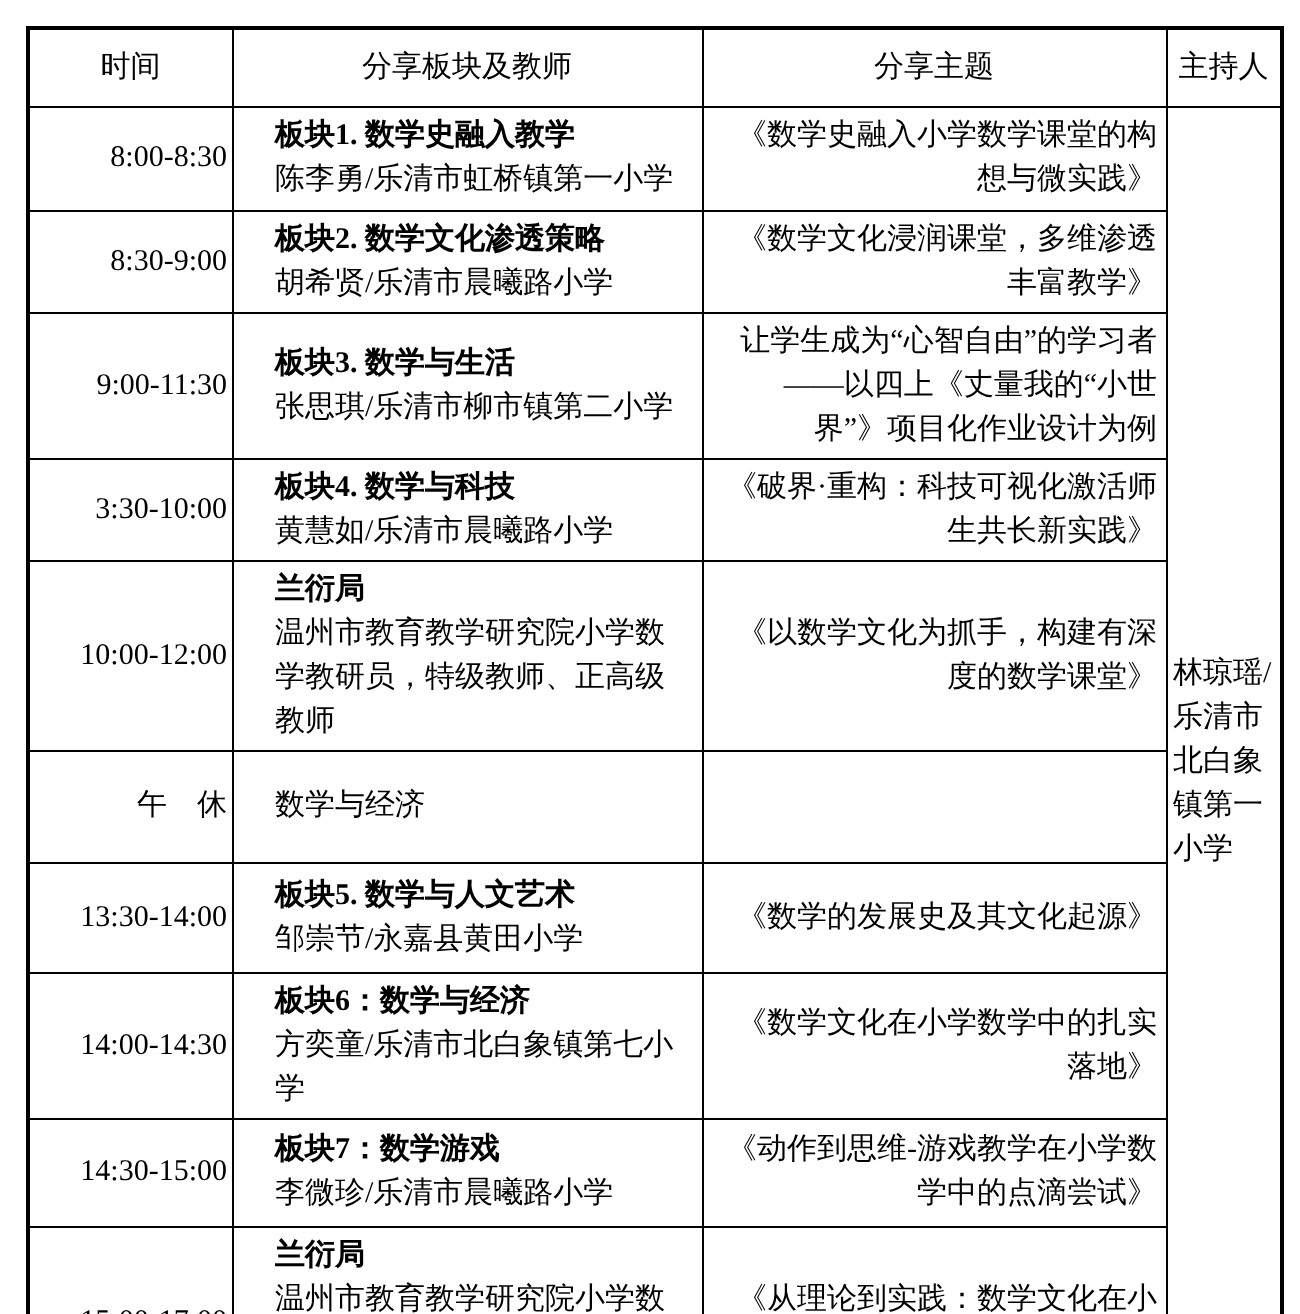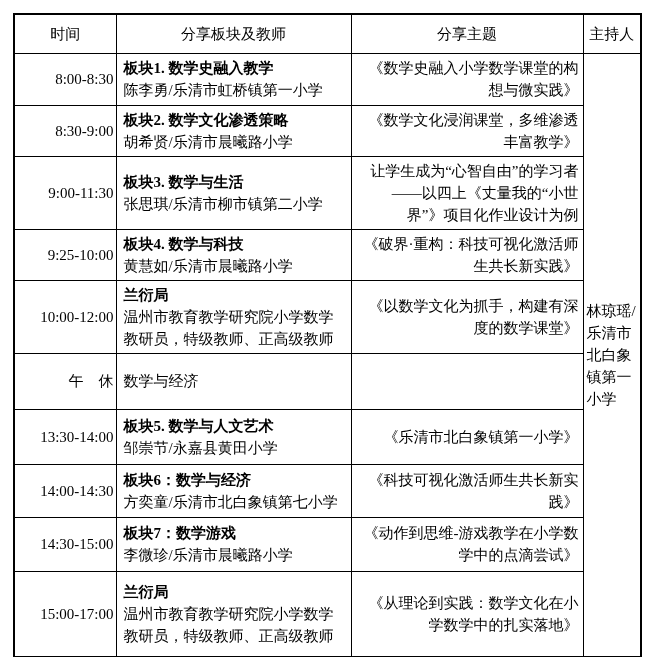--- a/index.html
+++ b/index.html
@@ -35,21 +35,21 @@
     text-align: center;
     padding: 2px;
   }
   td.time {
     text-align: right;
     white-space: nowrap;
     padding: 2px;
   }
   td.cell2 {
     text-align: left;
-    padding: 3px 5px 3px 7px;
+    padding: 3px 5px 3px 21px;
   }
   td.cell2 .blk { font-weight: bold; }
   td.cell2 .blk:empty { display: none; }
   td.topic {
     text-align: right;
     padding: 3px 4px 3px 7px;
   }
   td.host {
     padding: 2px 3px;
     word-break: break-all;
@@ -97,21 +97,21 @@
     <tr style="height:69px">
       <td class="time">9:00-11:30</td>
       <td class="cell2">
         <div class="blk">板块3. 数学与生活</div>
         <div class="tch">张思琪/乐清市柳市镇第二小学</div>
       </td>
       <td class="topic">让学生成为“心智自由”的学习者——以四上《丈量我的“小世界”》项目化作业设计为例</td>
     </tr>
 
     <tr style="height:47px">
-      <td class="time">9:25-10:00</td>
+      <td class="time">3:30-10:00</td>
       <td class="cell2">
         <div class="blk">板块4. 数学与科技</div>
         <div class="tch">黄慧如/乐清市晨曦路小学</div>
       </td>
       <td class="topic">《破界·重构：科技可视化激活师生共长新实践》</td>
     </tr>
 
     <tr style="height:69px">
       <td class="time">10:00-12:00</td>
       <td class="cell2">
@@ -129,30 +129,30 @@
       </td>
       <td class="topic"></td>
     </tr>
 
     <tr style="height:55px">
       <td class="time">13:30-14:00</td>
       <td class="cell2">
         <div class="blk">板块5. 数学与人文艺术</div>
         <div class="tch">邹崇节/永嘉县黄田小学</div>
       </td>
-      <td class="topic">《乐清市北白象镇第一小学》</td>
+      <td class="topic">《数学的发展史及其文化起源》</td>
     </tr>
 
     <tr style="height:53px">
       <td class="time">14:00-14:30</td>
       <td class="cell2">
         <div class="blk">板块6：数学与经济</div>
         <div class="tch">方奕童/乐清市北白象镇第七小学</div>
       </td>
-      <td class="topic">《科技可视化激活师生共长新实践》</td>
+      <td class="topic">《数学文化在小学数学中的扎实落地》</td>
     </tr>
 
     <tr style="height:54px">
       <td class="time">14:30-15:00</td>
       <td class="cell2">
         <div class="blk">板块7：数学游戏</div>
         <div class="tch">李微珍/乐清市晨曦路小学</div>
       </td>
       <td class="topic">《动作到思维-游戏教学在小学数学中的点滴尝试》</td>
     </tr>

